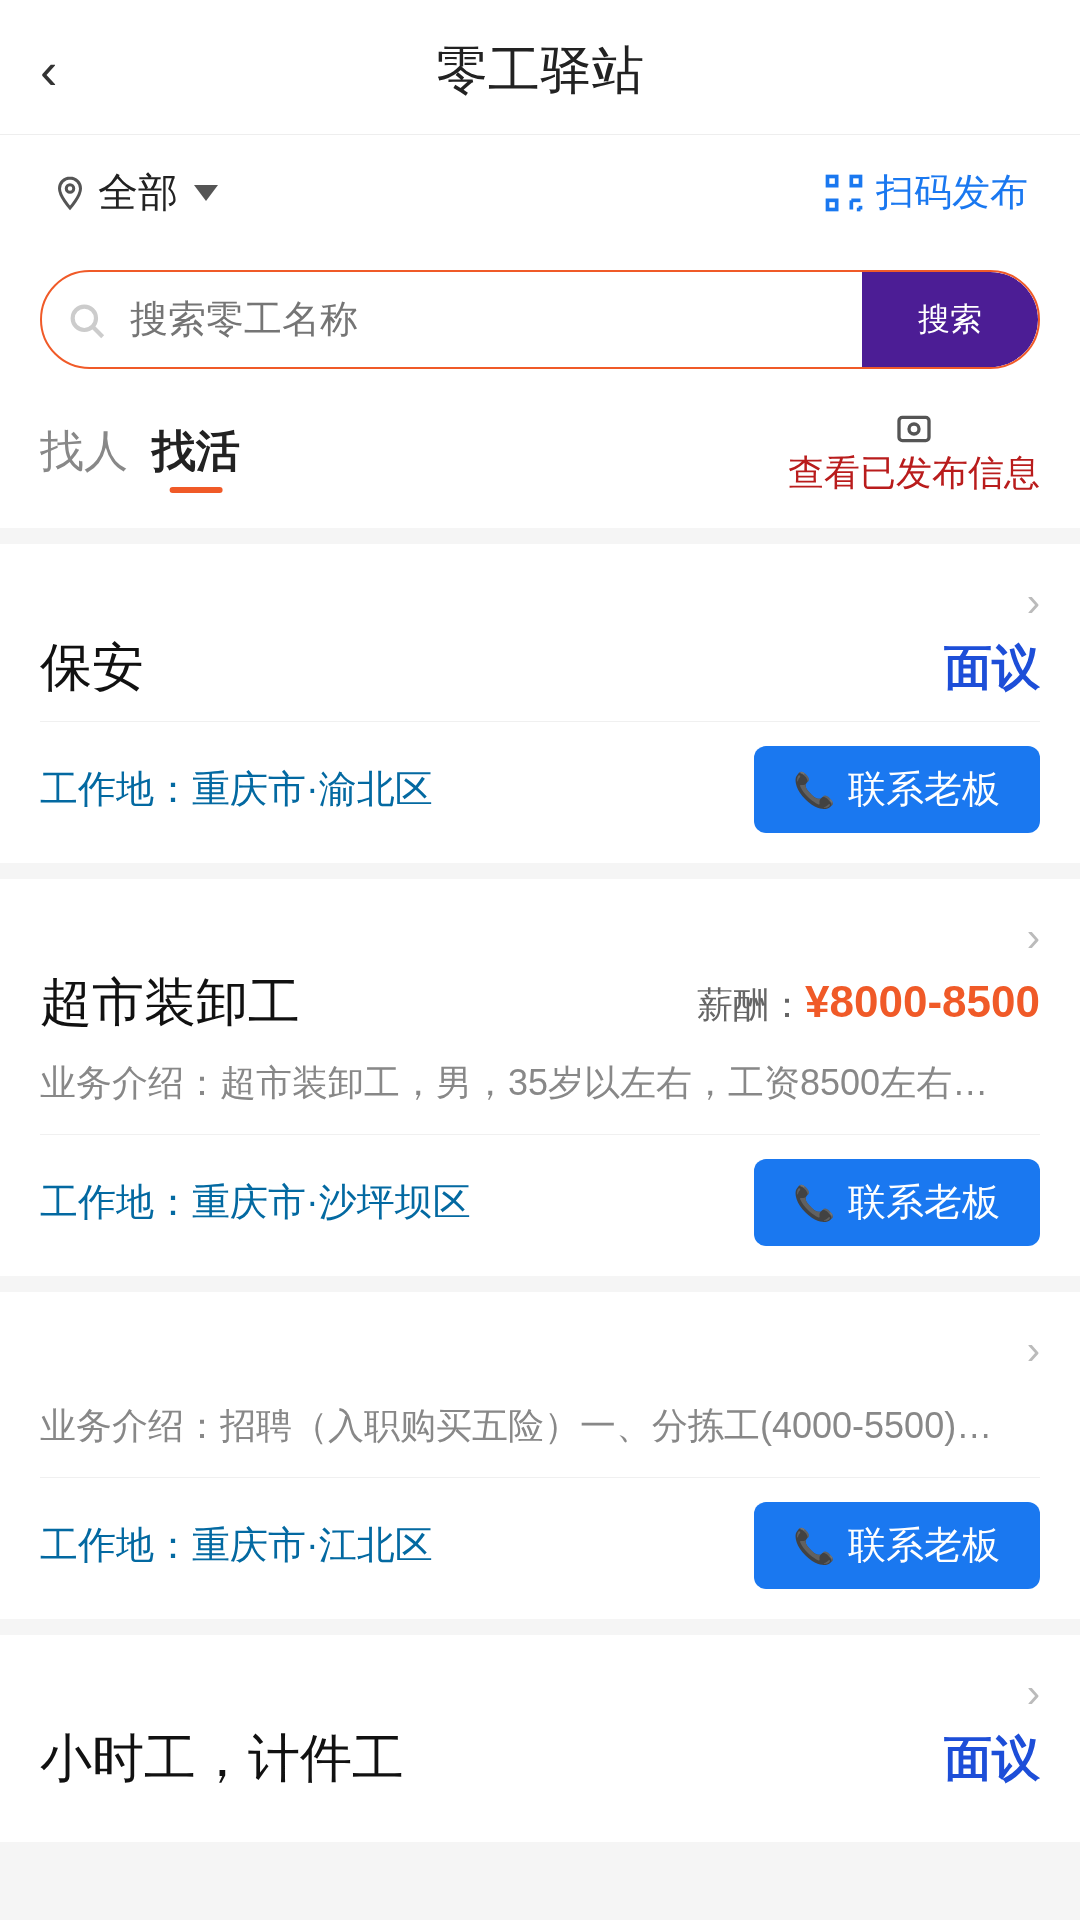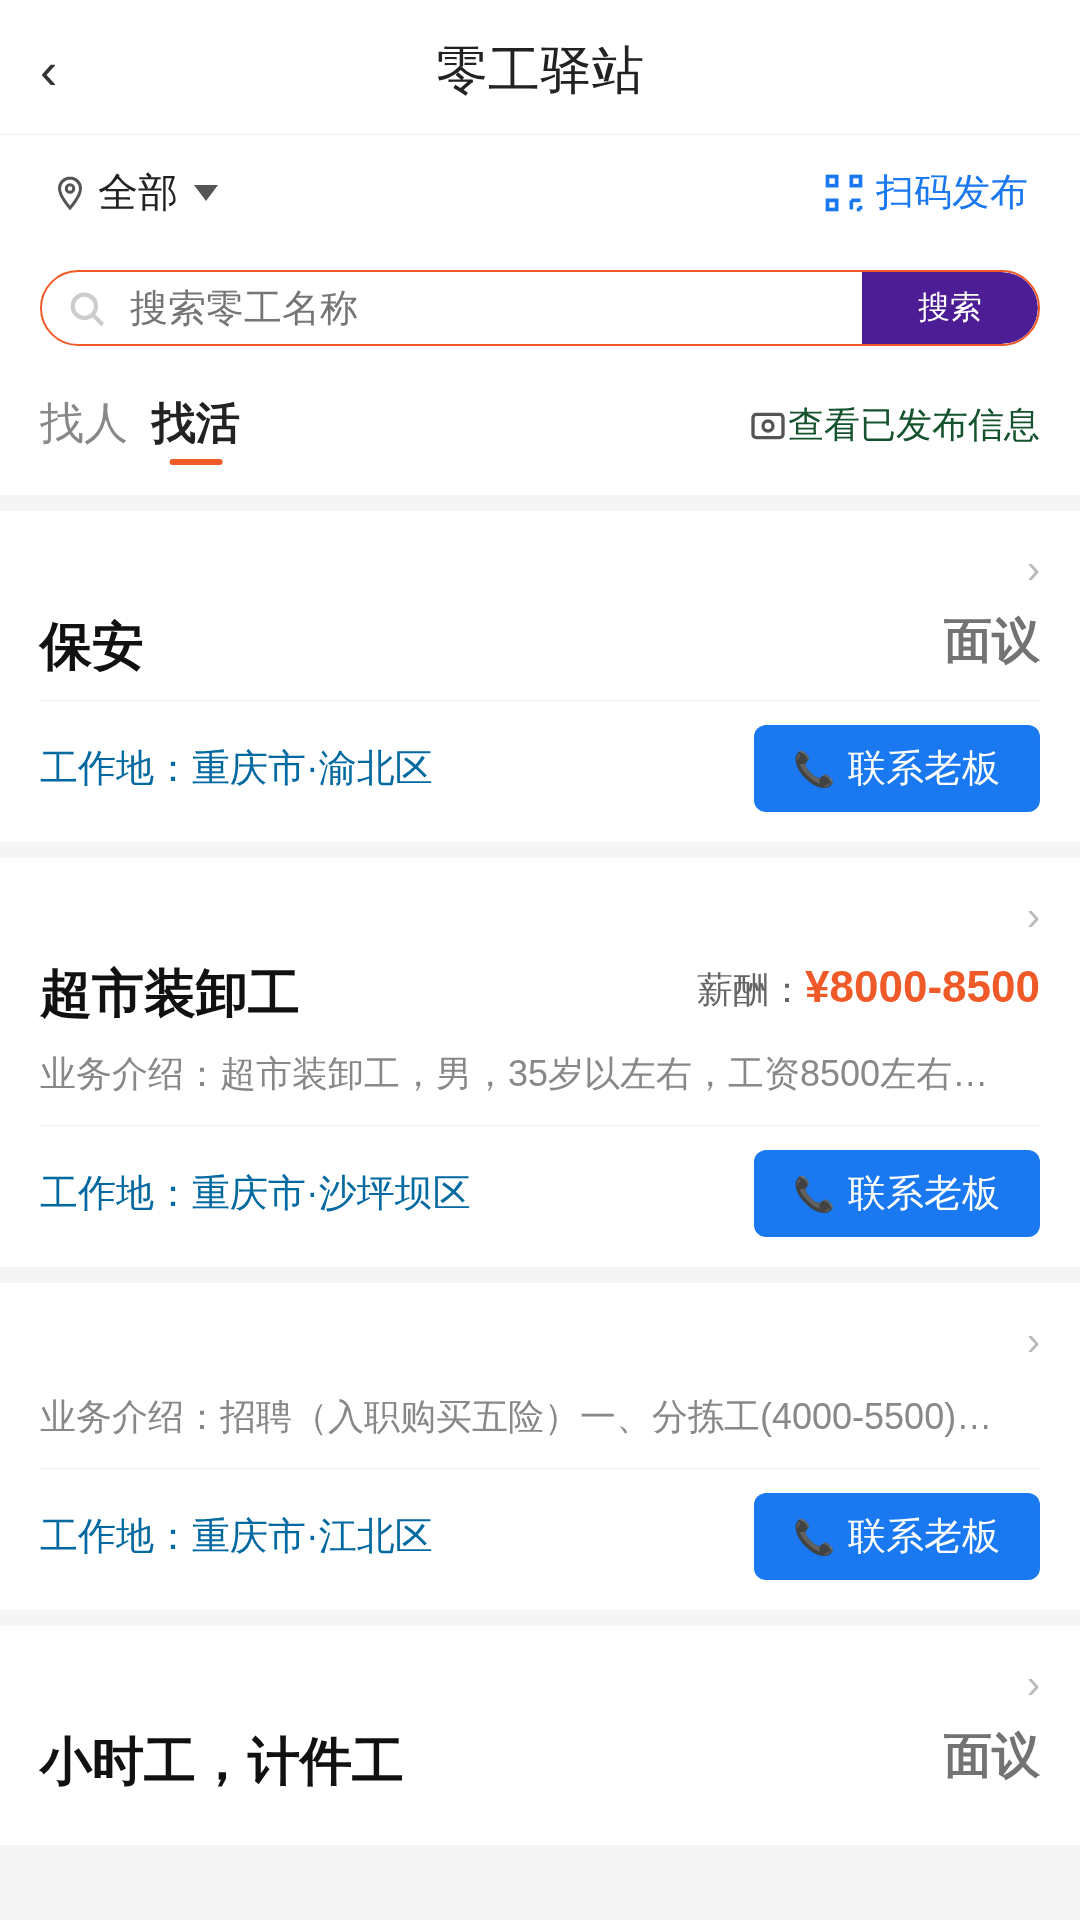--- a/index.html
+++ b/index.html
@@ -82,21 +82,21 @@
     .search-area {
       background: #fff;
       padding: 20px 40px 40px;
     }
     .search-box {
       display: flex;
       align-items: center;
       border: 2.5px solid #f05a28;
       border-radius: 60px;
       overflow: hidden;
-      height: 76px;
+      height: 99px;
     }
     .search-icon-wrap {
       padding: 0 24px;
       display: flex;
       align-items: center;
     }
     .search-input {
       flex: 1;
       border: none;
       outline: none;
@@ -149,23 +149,24 @@
       transform: translateX(-50%);
       width: 60%;
       height: 6px;
       background: #f05a28;
       border-radius: 3px;
     }
     .view-published {
       display: flex;
       align-items: center;
       gap: 0;
-      color: #14532d;
+      color: #b91c1c;
       font-size: 36px;
       cursor: pointer;
+      flex-direction: column;
     }
 
     
     .job-list {
       display: flex;
       flex-direction: column;
       gap: 16px;
     }
     .job-card {
       background: #fff;
@@ -182,38 +183,37 @@
       color: #bbb;
     }
     .job-main-row {
       display: flex;
       align-items: center;
       justify-content: space-between;
       margin-bottom: 18px;
     }
     .job-title {
       font-size: 52px;
-      font-weight: 700;
+      font-weight: 400;
       color: #111;
-      margin-top: 12px;
     }
     .job-salary {
       font-size: 44px;
       font-weight: 700;
     }
     .salary-label {
       font-size: 36px;
       color: #666;
       font-weight: 400;
     }
     .salary-value {
       color: #f05a28;
     }
     .salary-negotiable {
-      color: #737373;
+      color: #1d4ed8;
       font-size: 48px;
       font-weight: 700;
     }
     .job-desc {
       font-size: 36px;
       color: #888;
       margin-bottom: 24px;
       line-height: 1.5;
     }
     .divider {

